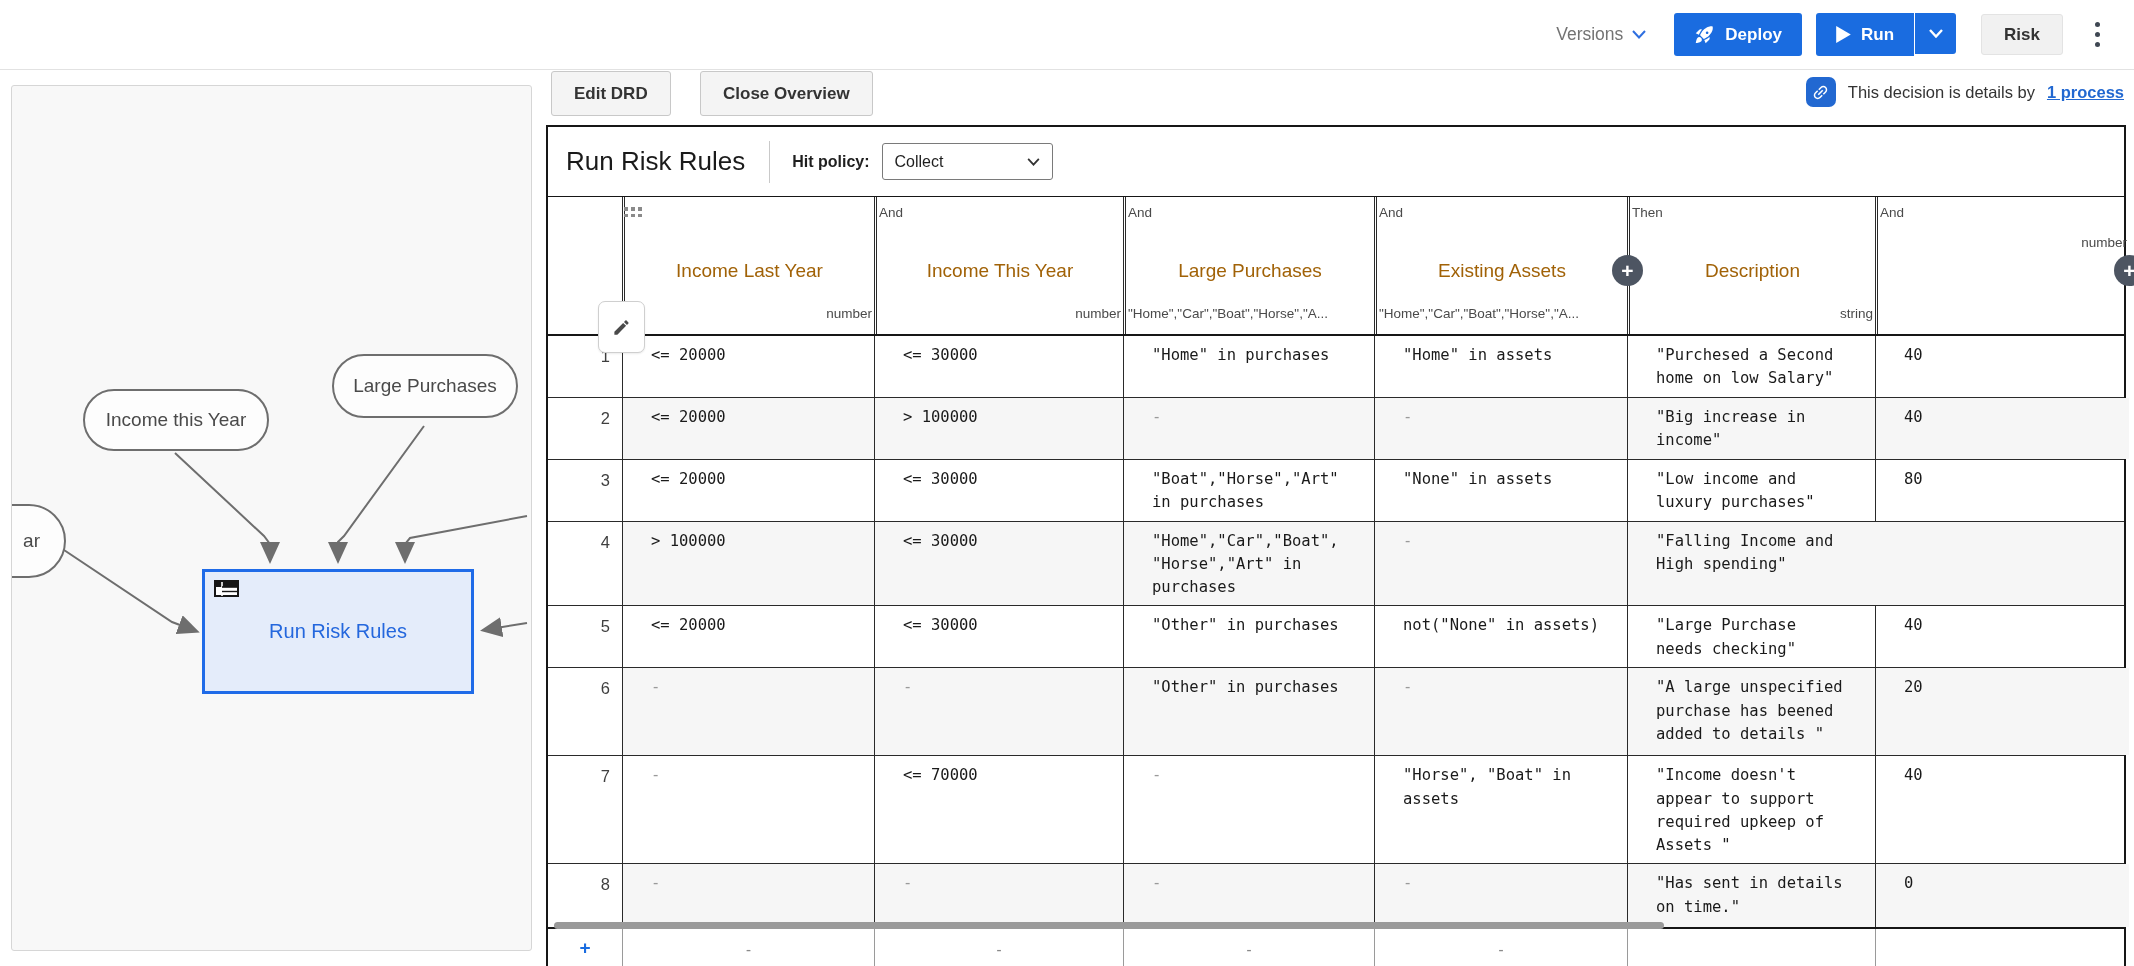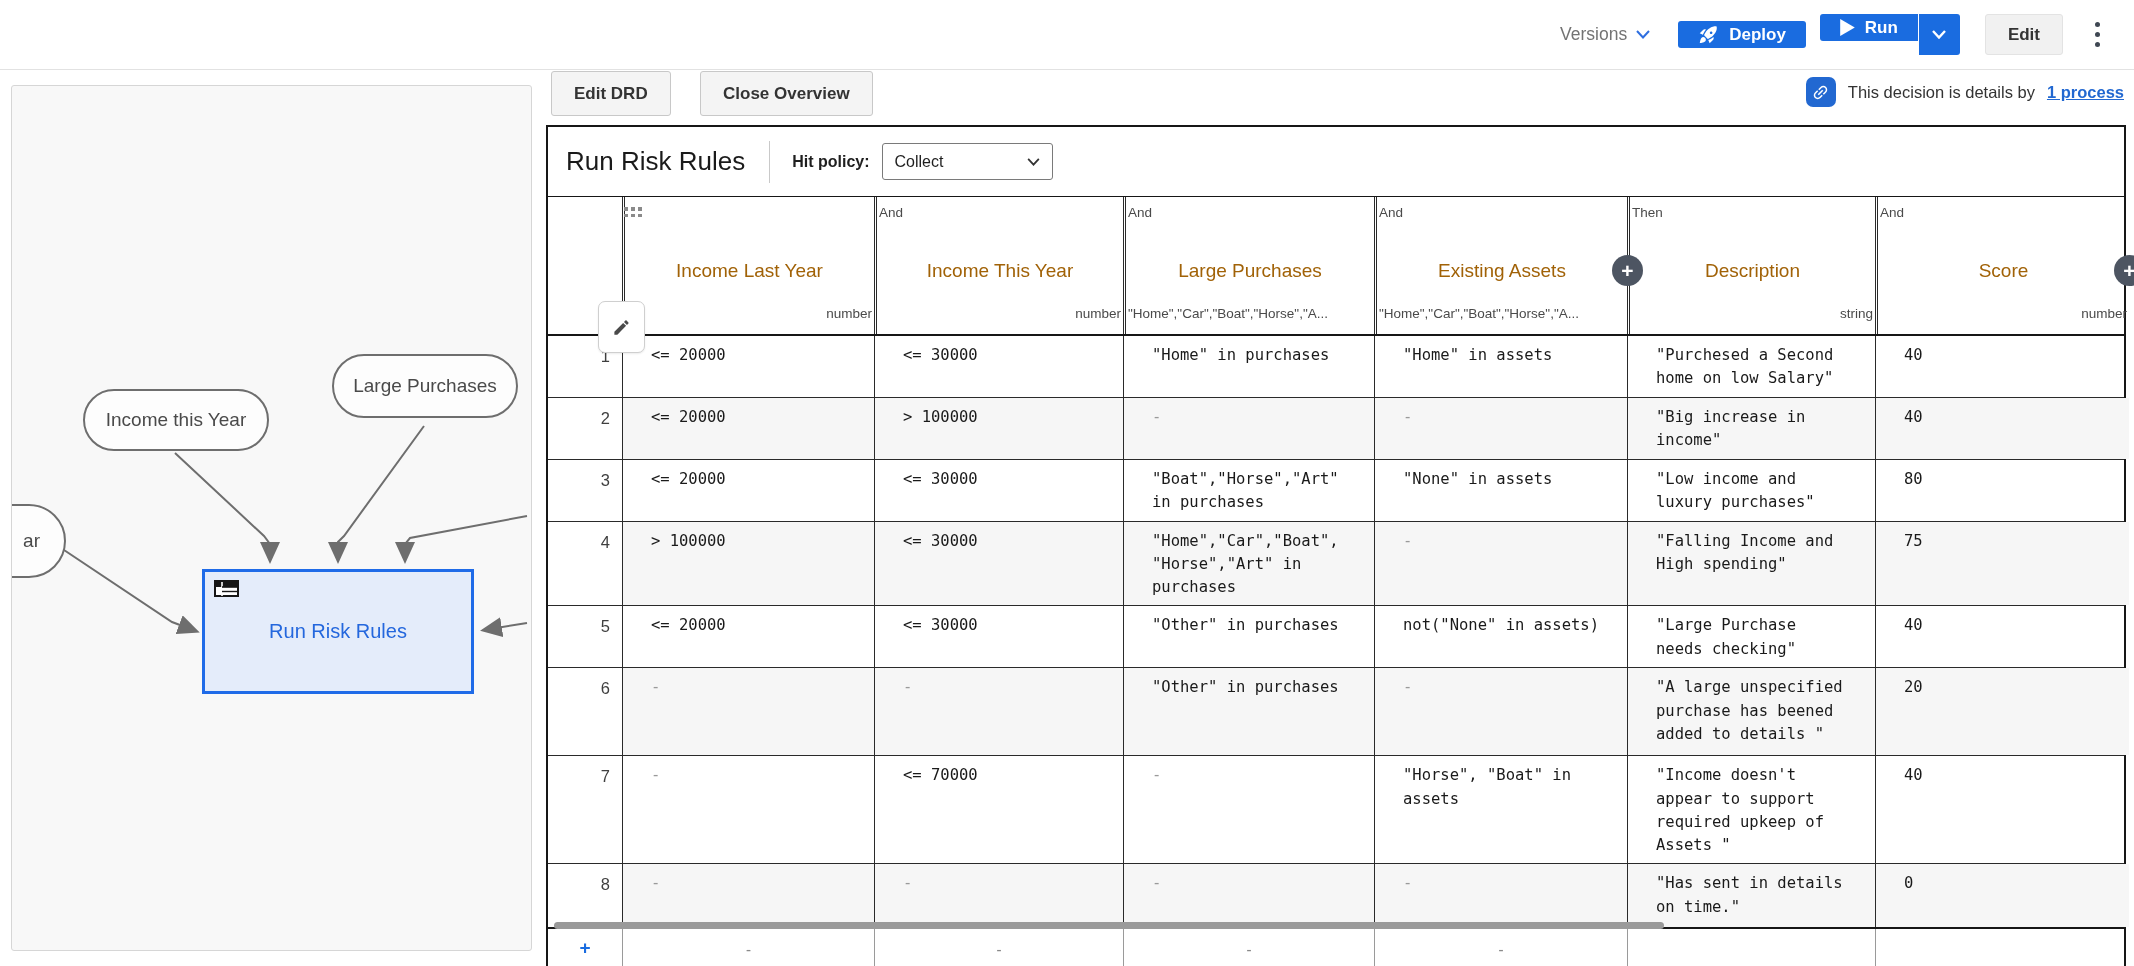--- a/index.html
+++ b/index.html
@@ -7,21 +7,21 @@
     font-family: "Liberation Sans", sans-serif; color: #1f1f1f; }
 
   
   .topbar { position: relative; height: 70px; background: #fff;
     border-bottom: 1px solid #e2e2e2; display: flex; align-items: center;
     padding: 0 28px 0 20px; }
   .topbar .spacer { flex: 1; }
   .versions { display: flex; align-items: center; gap: 9px; color: #737373;
     font-size: 17.5px; cursor: pointer; margin-right: 28px; }
   .btn-blue { background: #1a6ce0; color: #fff; font-weight: bold; font-size: 17px;
-    border: none; border-radius: 3px; height: 27px; display: inline-flex;
+    border: none; border-radius: 3px; height: 43px; display: inline-flex;
     align-items: center; gap: 10px; padding: 0 20px; cursor: pointer; }
   .deploy { margin-right: 14px; }
   .run-split { display: inline-flex; margin-right: 25px; }
   .run-main { border-radius: 3px 0 0 3px; }
   .run-caret { background: #1a6ce0; border-left: 1px solid #ffffff; width: 42px;
     height: 41px; border-radius: 0 3px 3px 0; display: inline-flex;
     align-items: center; justify-content: center; cursor: pointer; }
   .btn-share { background: #f1f1f1; border: 1px solid #e3e3e3; color: #333;
     font-weight: bold; font-size: 17px; height: 41px; border-radius: 3px;
     padding: 0 22px; cursor: pointer; margin-right: 26px; }
@@ -145,21 +145,21 @@
           <polygon points="0,0 12,7 0,14" fill="#fff"></polygon>
         </svg>
       <span>Run</span>
     </button>
     <span class="run-caret">
       <svg width="14" height="9" viewBox="0 0 14 9">
           <polyline points="1,1 7,7.5 13,1" fill="none" stroke="#fff" stroke-width="2.4"></polyline>
         </svg>
     </span>
   </div>
-  <button class="btn-share">Edit</button>
+  <button class="btn-share">Risk</button>
   <div class="kebab">
       <i></i>
       <i></i>
       <i></i>
     </div>
 </div>
 
 <div class="content">
 
   <div class="drd-panel">
@@ -257,21 +257,20 @@
           <div class="h-type left">"Home","Car","Boat","Horse","A...</div>
           <div class="add-badge">+</div>
         </div>
         <div class="hcell">
           <div class="h-rule">Then</div>
           <div class="h-label">Description</div>
           <div class="h-type right">string</div>
         </div>
         <div class="hcell">
           <div class="h-rule">And</div>
-          <div class="h-label">Score</div>
           <div class="h-type right">number</div>
           <div class="add-badge">+</div>
         </div>
       </div>
     <div id="dt-body">
         <div class="dt-grid dt-row" style="min-height: 58px;">
           <div class="cell rownum">1</div>
           <div class="cell">&lt;= 20000</div>
           <div class="cell">&lt;= 30000</div>
           <div class="cell">"Home" in purchases</div>
@@ -297,21 +296,20 @@
           <div class="cell">"Low income and luxury purchases"</div>
           <div class="cell">80</div>
         </div>
         <div class="dt-grid dt-row stripe" style="min-height: 62px;">
           <div class="cell rownum">4</div>
           <div class="cell">&gt; 100000</div>
           <div class="cell">&lt;= 30000</div>
           <div class="cell">"Home","Car","Boat","Horse","Art" in purchases</div>
           <div class="cell dash">-</div>
           <div class="cell">"Falling Income and High spending"</div>
-          <div class="cell">75</div>
         </div>
         <div class="dt-grid dt-row" style="min-height: 62px;">
           <div class="cell rownum">5</div>
           <div class="cell">&lt;= 20000</div>
           <div class="cell">&lt;= 30000</div>
           <div class="cell">"Other" in purchases</div>
           <div class="cell">not("None" in assets)</div>
           <div class="cell">"Large Purchase needs checking"</div>
           <div class="cell">40</div>
         </div>

